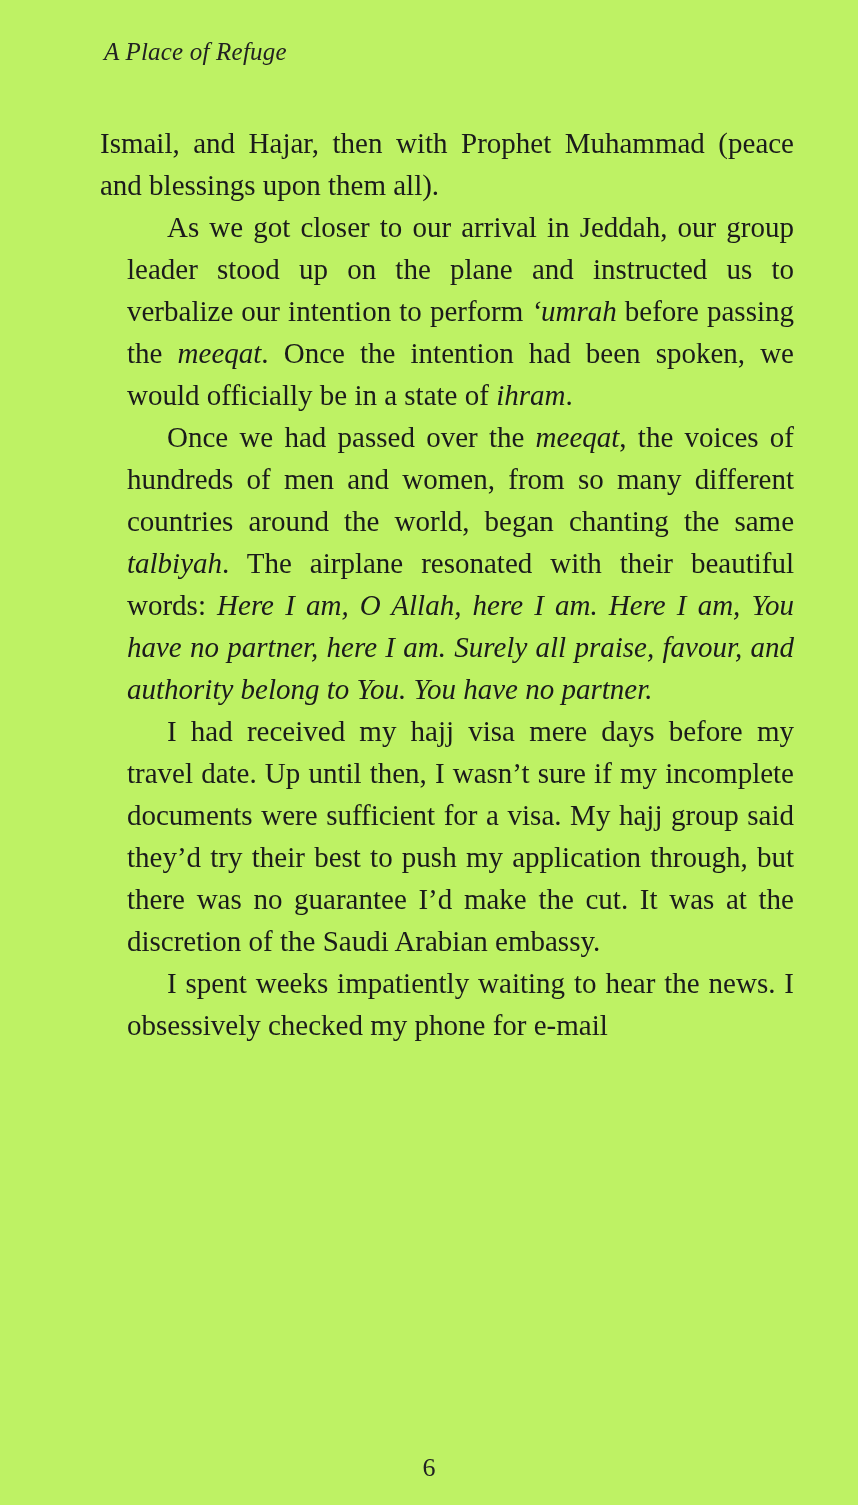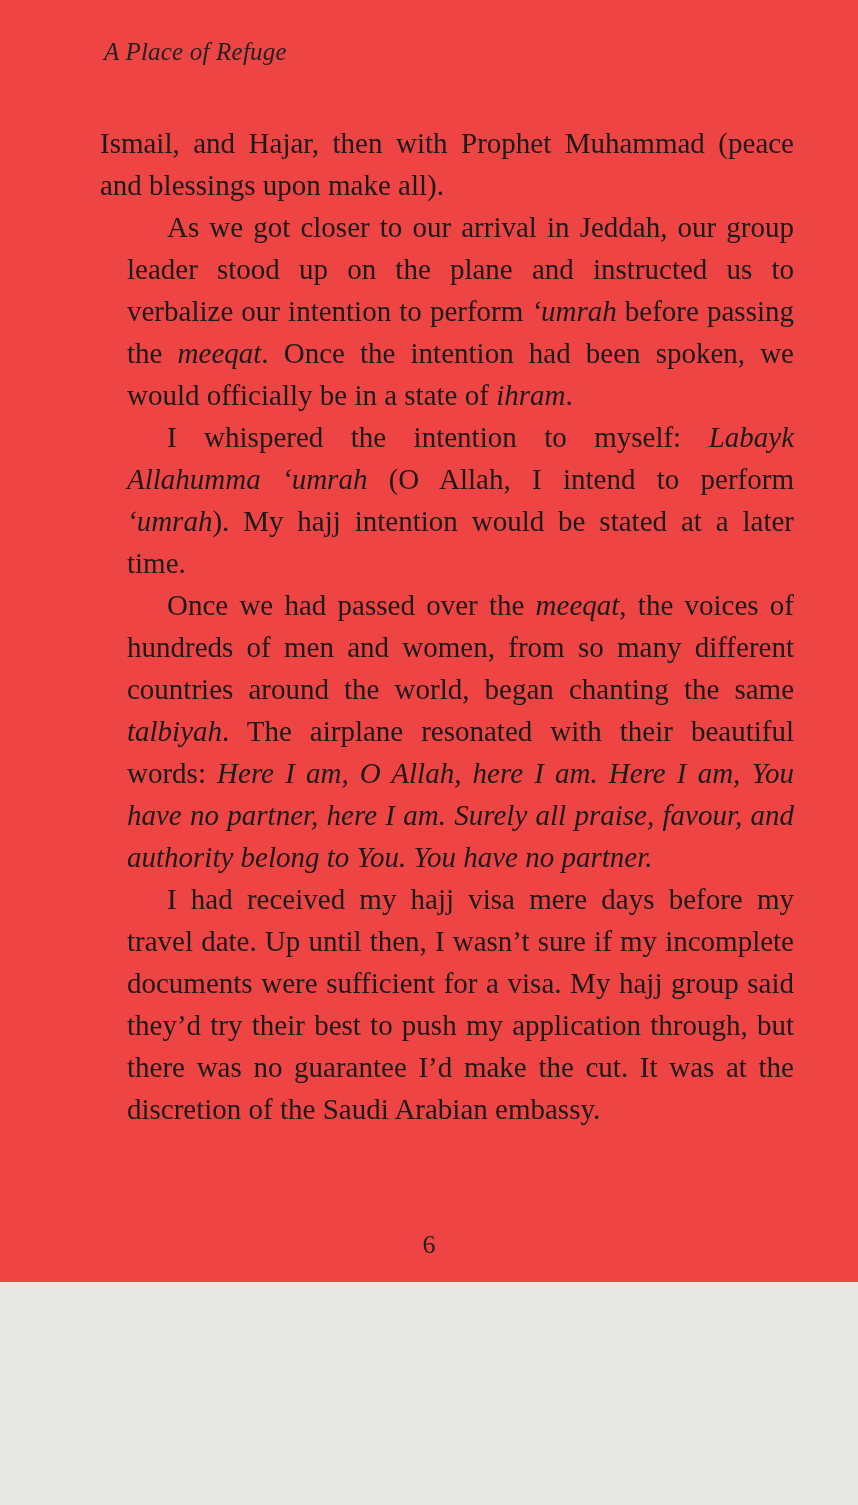--- a/index.html
+++ b/index.html
@@ -3,23 +3,23 @@
 <meta charset="utf-8">
 <style>
   html, body {
     margin: 0;
     padding: 0;
     background: #e8e8e6;
   }
   .page {
     position: relative;
     width: 858px;
-    height: 1282px;
+    height: 1505px;
     margin: 0 auto;
-    background: #ef4444;
+    background: #bef264;
     color: #1b1b1b;
     font-family: "Liberation Serif", "DejaVu Serif", serif;
     overflow: hidden;
     box-sizing: border-box;
   }
   .running-header {
     position: absolute;
     top: 38px;
     left: 104px;
     font-style: italic;
@@ -57,21 +57,21 @@
     color: #222;
   }
 </style>
 </head>
 <body>
 
 <div class="page">
   <div class="running-header">A Place of Refuge</div>
 
   <div class="body-text" id="body-text">
-      <p class="para"><span>Ismail, and Hajar, then with Prophet Muhammad (peace and blessings upon make all).</span></p>
+      <p class="para"><span>Ismail, and Hajar, then with Prophet Muhammad (peace and blessings upon them all).</span></p>
       <p class="para indent"><span>As we got closer to our arrival in Jeddah, our group leader stood up on the plane and instructed us to verbalize our intention to perform </span><span class="italic">‘umrah</span><span> before passing the </span><span class="italic">meeqat</span><span>. Once the intention had been spoken, we would officially be in a state of </span><span class="italic">ihram</span><span>.</span></p>
-      <p class="para indent"><span>I whispered the intention to myself: </span><span class="italic">Labayk Allahumma ‘umrah</span><span> (O Allah, I intend to perform </span><span class="italic">‘umrah</span><span>). My hajj intention would be stated at a later time.</span></p>
       <p class="para indent"><span>Once we had passed over the </span><span class="italic">meeqat</span><span>, the voices of hundreds of men and women, from so many different countries around the world, began chanting the same </span><span class="italic">talbiyah</span><span>. The airplane resonated with their beautiful words: </span><span class="italic">Here I am, O Allah, here I am. Here I am, You have no partner, here I am. Surely all praise, favour, and authority belong to You. You have no partner.</span></p>
       <p class="para indent"><span>I had received my hajj visa mere days before my travel date. Up until then, I wasn’t sure if my incomplete documents were sufficient for a visa. My hajj group said they’d try their best to push my application through, but there was no guarantee I’d make the cut. It was at the discretion of the Saudi Arabian embassy.</span></p>
+      <p class="para indent"><span>I spent weeks impatiently waiting to hear the news. I obsessively checked my phone for e-mail</span></p>
     </div>
 
   <div class="page-number">6</div>
 </div>
 
 </body></html>

